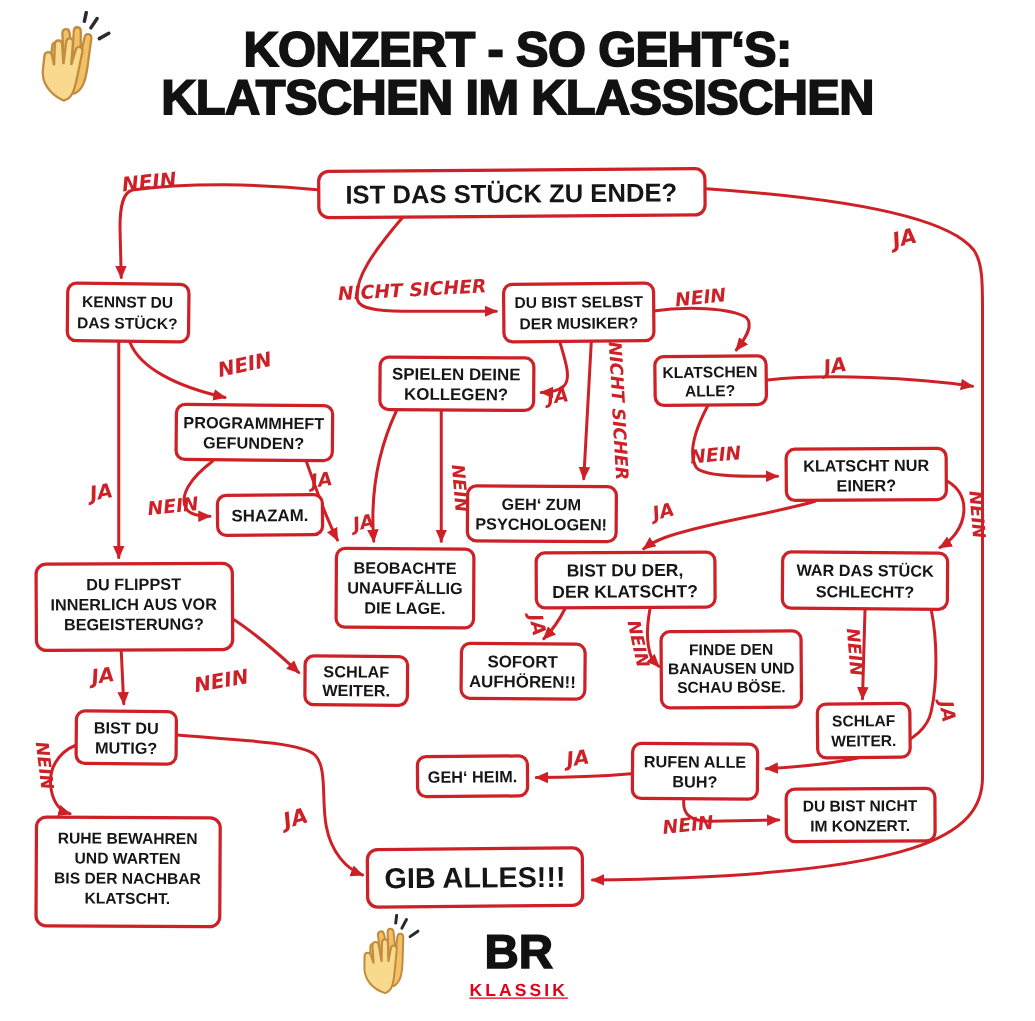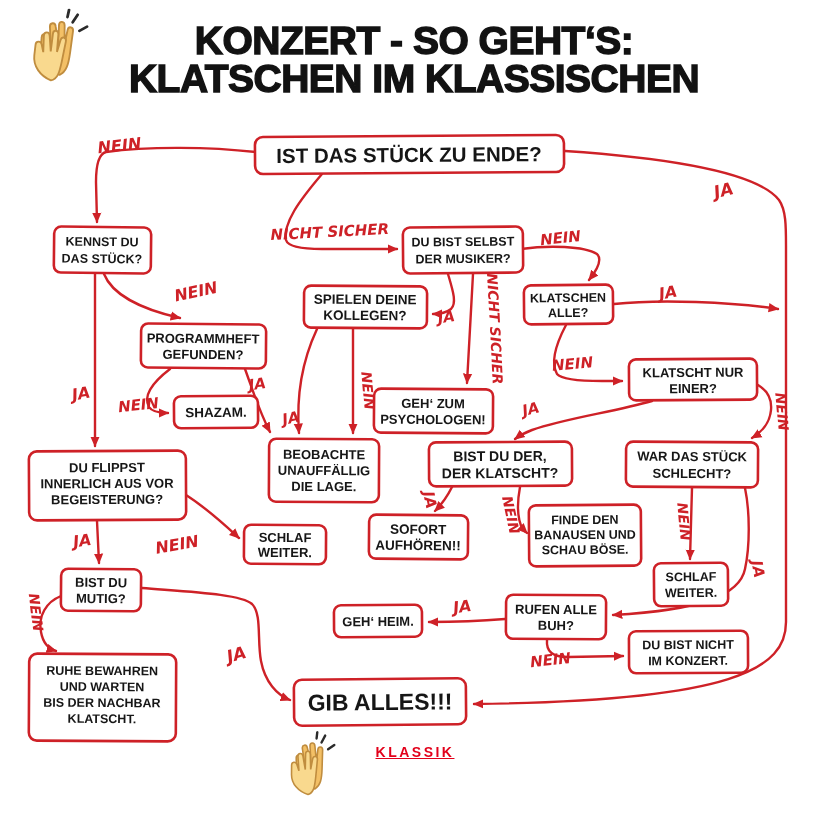--- a/index.html
+++ b/index.html
@@ -232,16 +232,17 @@
     <path d="M30 56 C 20 52 14 42 16 32 L 18 22 C 18.5 18.5 23 18.5 23.5 22 L 25 30 L 26 14 C 26.2 10 31 10 31 14 L 31.5 29 L 34 13 C 34.7 9.3 39.3 10 38.8 14 L 37 30 L 41 18 C 42.2 14.6 46.4 16 45.5 19.6 L 41 38 C 38.5 48 36 54 30 56 Z" fill="#f3c066" stroke="#c08d3f" stroke-width="1.6"></path>
     <path d="M22 60 C 13 55 8 46 10 37 L 12 28 C 12.6 24.6 17 24.8 17.3 28.2 L 18 35 L 20 21 C 20.5 17.2 25.2 17.6 25 21.4 L 24.5 35 L 28 20 C 28.8 16.4 33.3 17.3 32.6 21 L 29.8 36 L 34 26 C 35.4 22.8 39.5 24.4 38.4 27.9 L 33 45 C 30 54 28 59.5 22 60 Z" fill="#f9d98e" stroke="#c08d3f" stroke-width="1.6"></path>
     <g stroke="#2b2b2b" stroke-width="2.4" stroke-linecap="round" fill="none">
       <path d="M46 12 L 51 6"></path>
         <path d="M51 20 L 58 17"></path>
         <path d="M42 7 L 44 1"></path>
     </g>
   </svg>
 
   <div class="brlogo">
+    <div class="br">BR</div>
     <div class="klassik">KLASSIK</div>
   </div>
 
 </div>
 
 </body></html>

